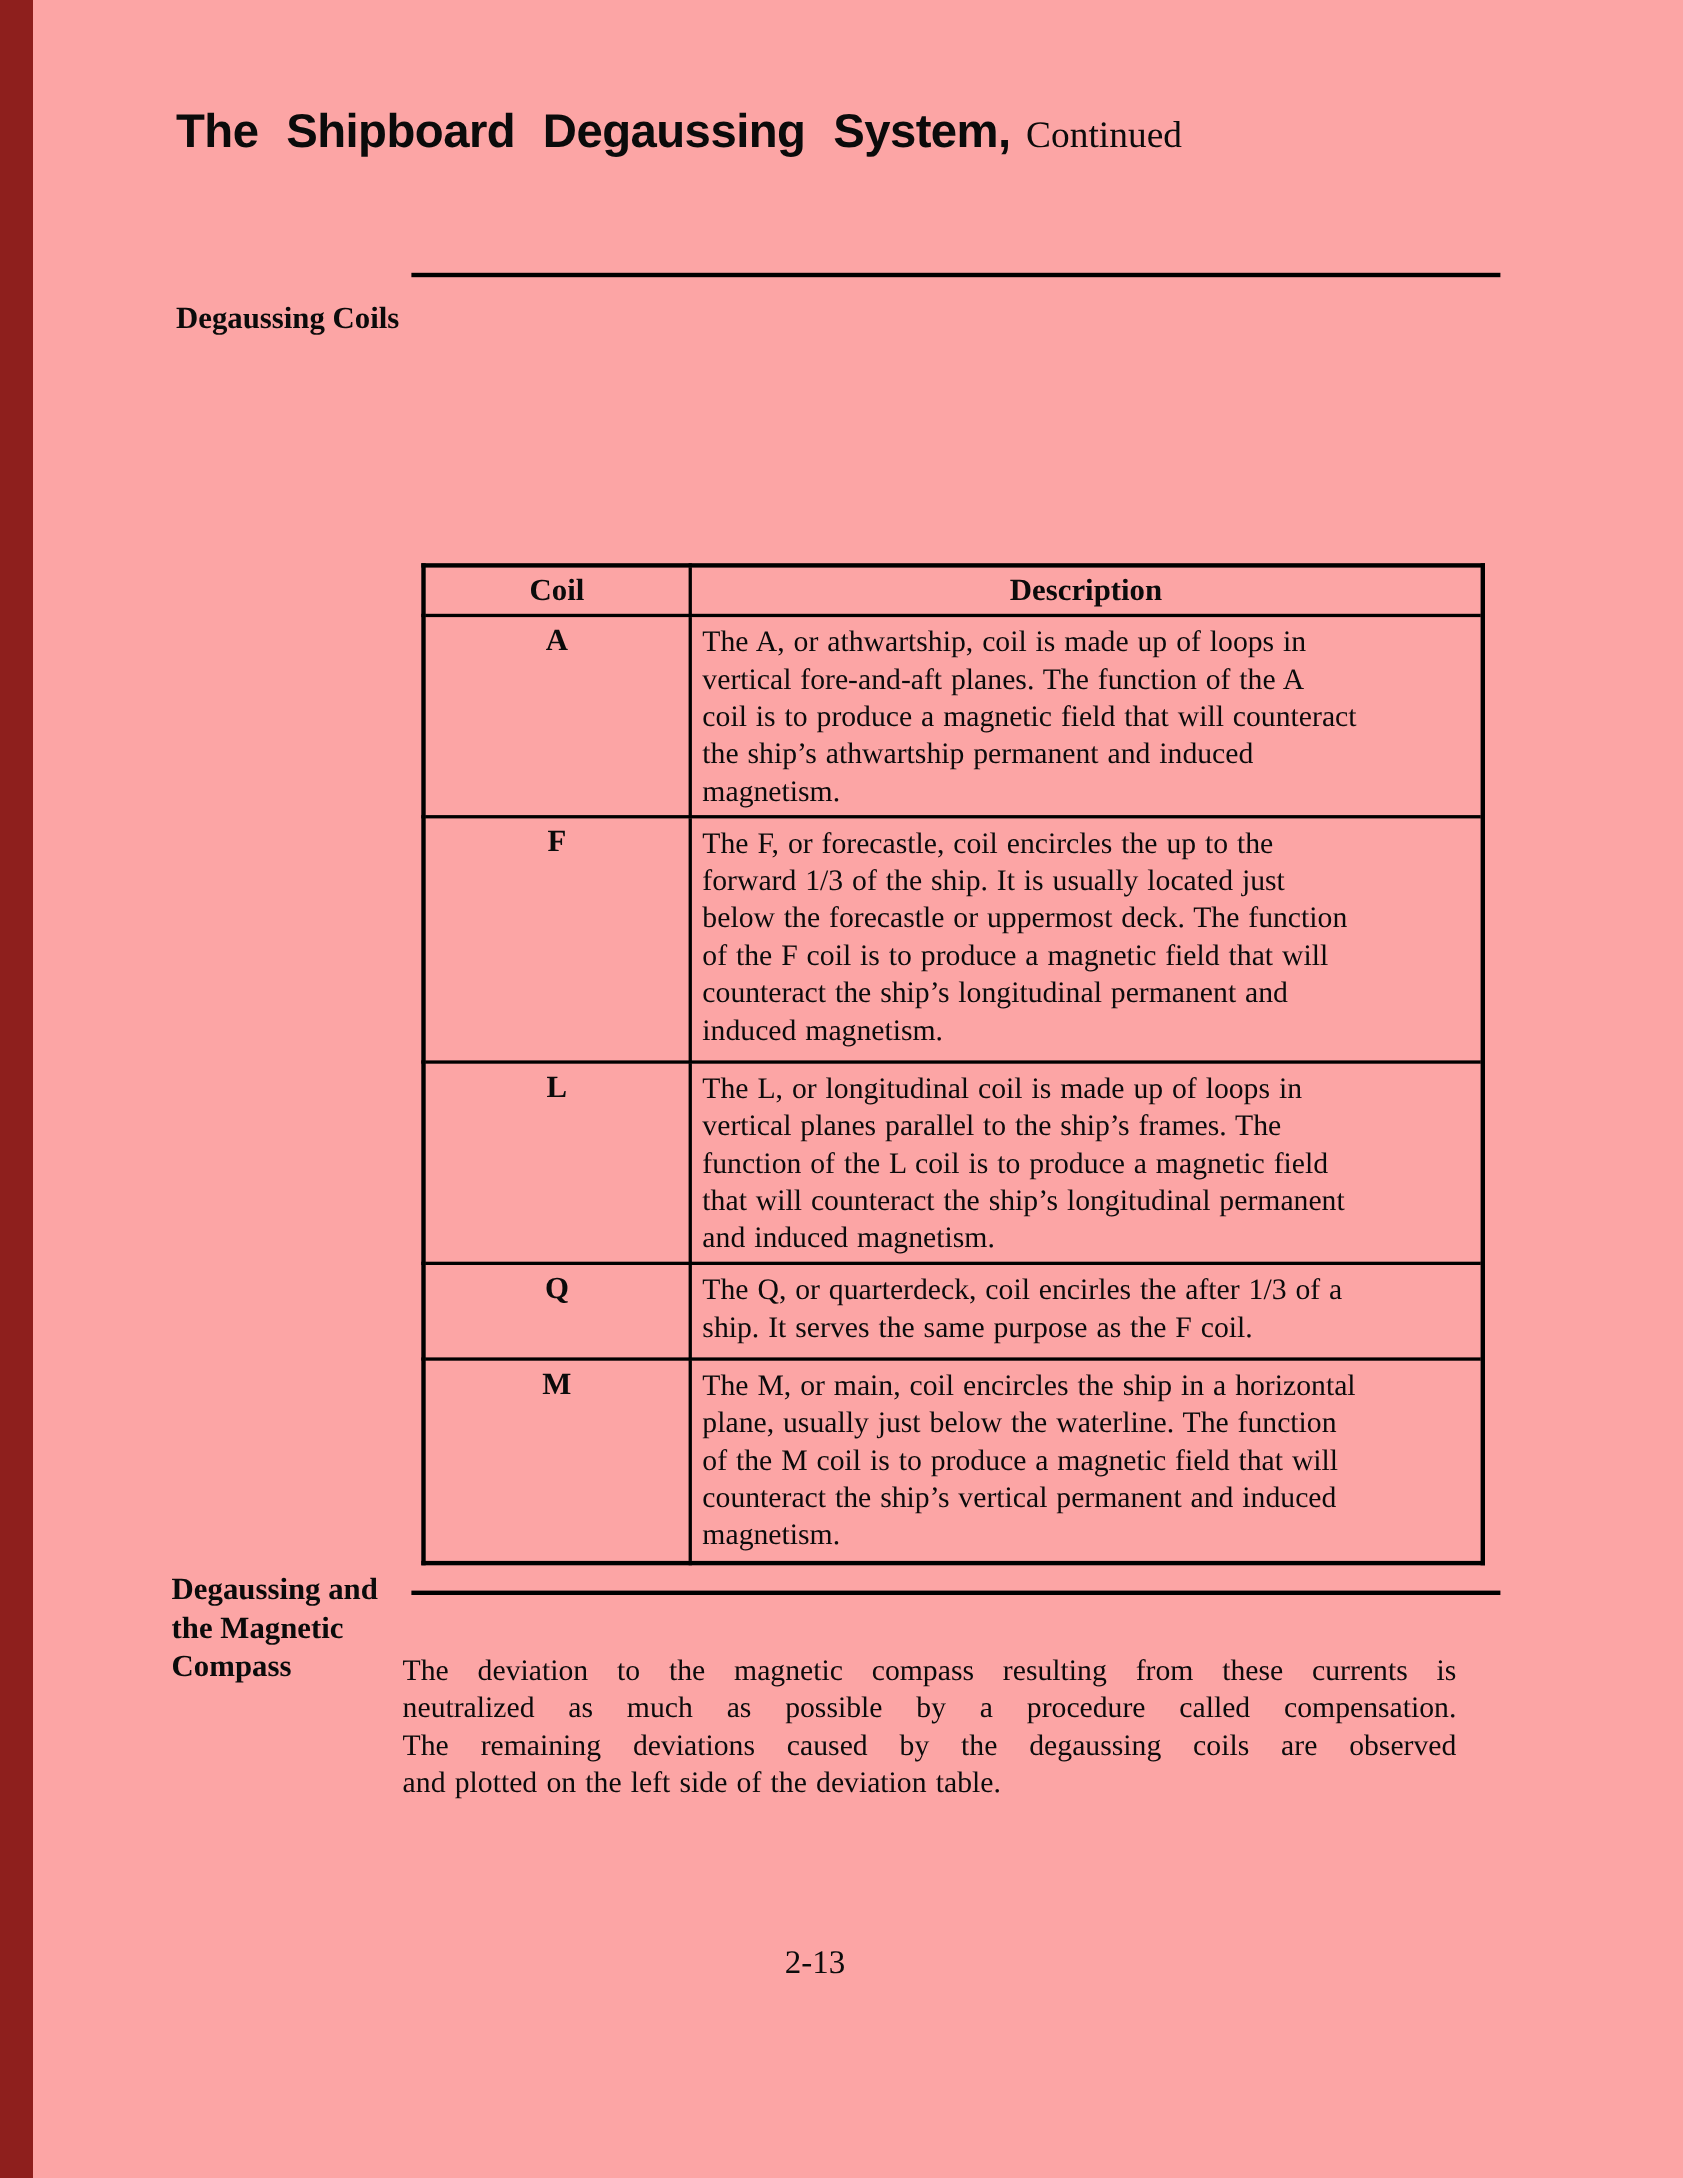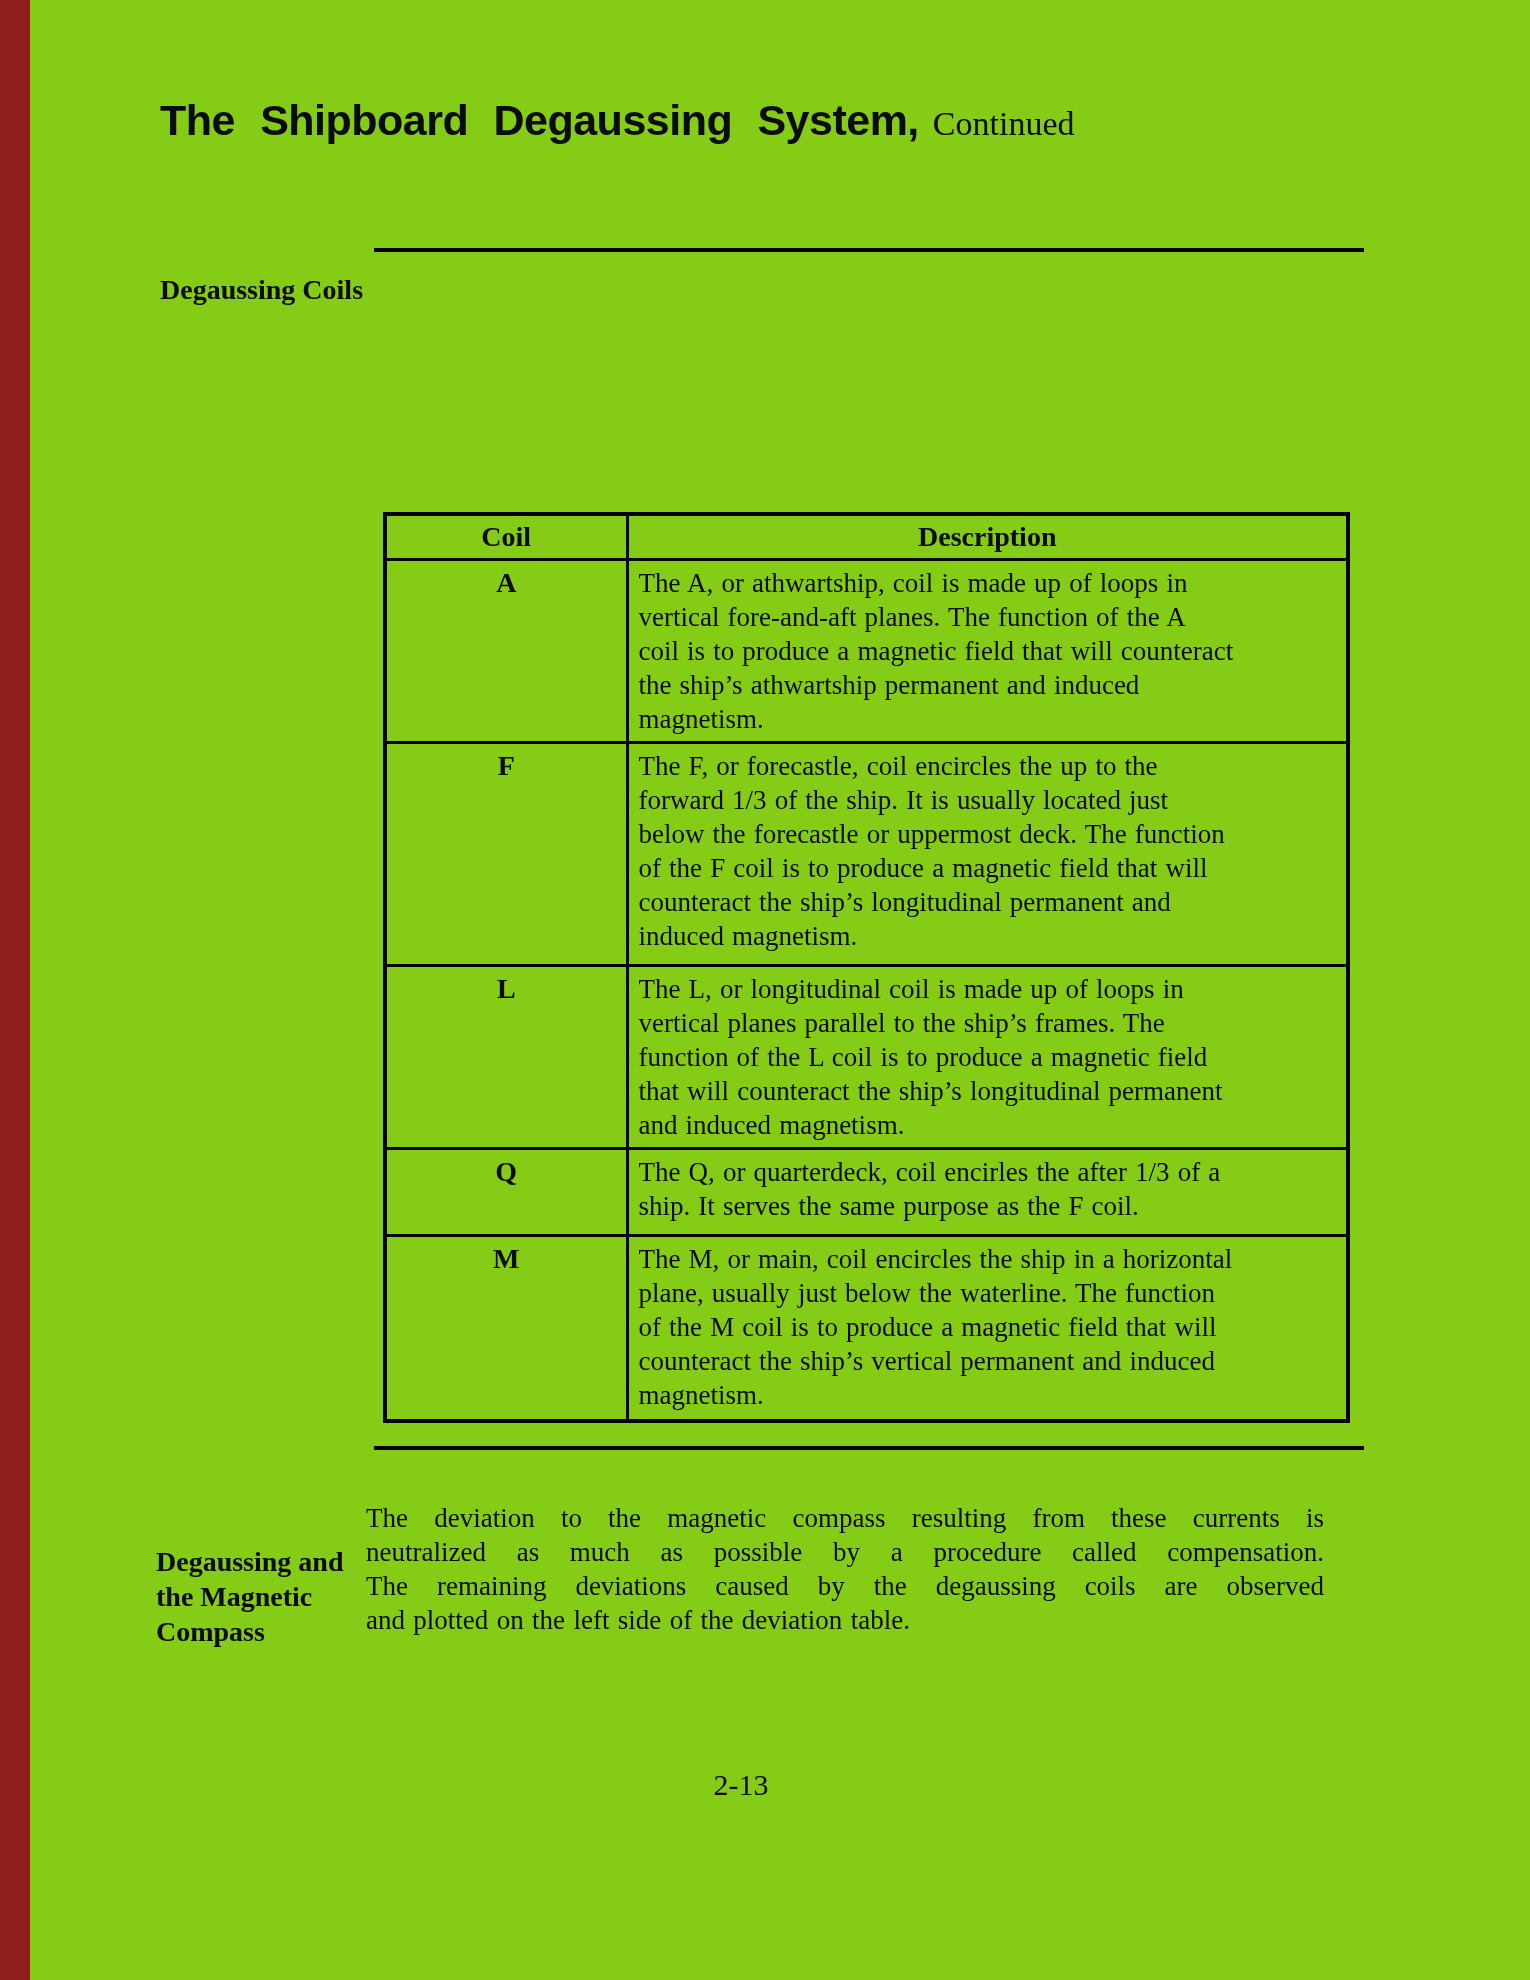--- a/index.html
+++ b/index.html
@@ -1,20 +1,20 @@
 <!DOCTYPE html>
 <html><head>
 <meta charset="utf-8">
 <style>
   html, body { margin: 0; padding: 0; background: #e9e9e9; }
   .page {
     position: relative;
     width: 1530px;
     height: 1980px;
-    background: #84cc16;
+    background: #fca5a5;
     overflow: hidden;
     font-family: "Liberation Serif", serif;
     color: #0b0b0b;
   }
   .edge-bar {
     position: absolute;
     left: 0; top: 0;
     width: 30px; height: 100%;
   }
   .doc-title {
@@ -46,21 +46,21 @@
   .rule-2 { top: 1446px; }
   .side-label {
     position: absolute;
     left: 160px;
     width: 230px;
     font-weight: bold;
     font-size: 28px;
     line-height: 35px;
   }
   .side-label-1 { top: 272px; }
-  .side-label-2 { left: 156px; top: 1544px; }
+  .side-label-2 { left: 156px; top: 1428px; }
   .body-block {
     position: absolute;
     font-size: 27px;
     line-height: 34px;
     word-spacing: 0.06em;
   }
   .para-1 { left: 394px; top: 272px; width: 950px; }
   .para-2 { left: 394px; top: 411px; width: 950px; }
   .para-3 { left: 366px; top: 1472px; width: 958px; margin-top: 29px; }
   .jlines .line { text-align: justify; text-align-last: justify; text-justify: inter-word; }

